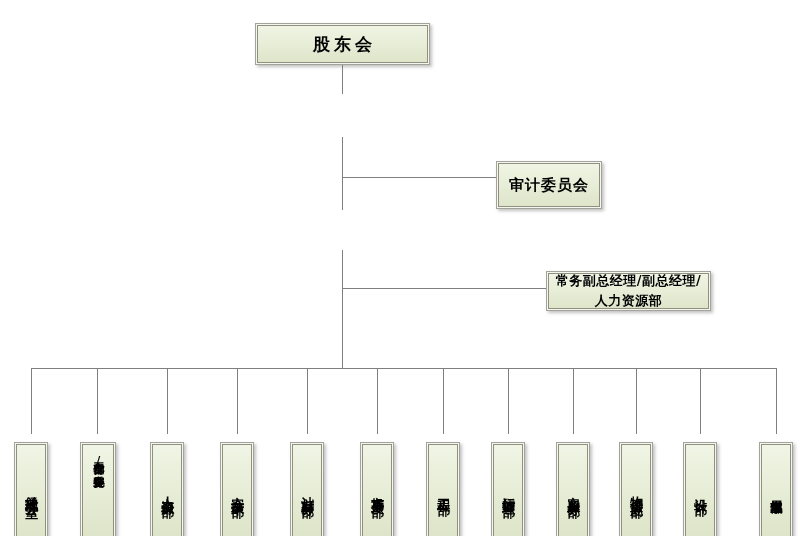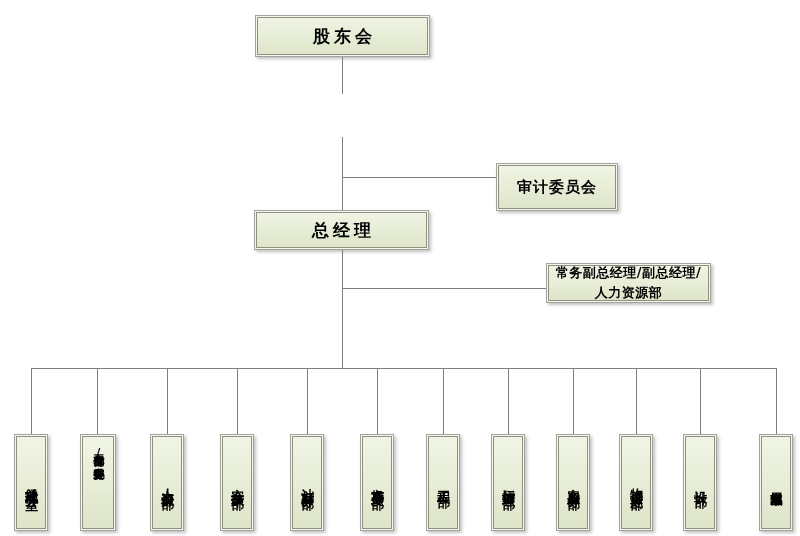--- a/index.html
+++ b/index.html
@@ -18,20 +18,21 @@
     background: linear-gradient(180deg, #f1f5e6 0%, #e8eed8 45%, #dde4c8 100%);
     border: 1px solid #a3a39b;
     box-shadow: inset 0 0 0 1px #f6f6ef,
                 inset 0 0 0 2px #8f9180,
                 2px 2px 3px rgba(120,120,120,0.45);
     display: flex;
     align-items: center;
     justify-content: center;
     color: #000;
     font-weight: bold;
+    margin-top: 8px;
   }
   .lvl1 { font-size: 17px; letter-spacing: 4px; text-indent: 4px; }
   .side  { font-size: 15px; letter-spacing: 1px; }
   .deputy { font-size: 13px; line-height: 1.55; text-align: center; flex-direction: column; letter-spacing: 0.5px; }
   
   .dept {
     top: 434px;
     width: 34px;
     height: 97px;
     font-size: 13px;
@@ -78,27 +79,24 @@
   <div class="vline" style="left:573px; top:368px; height:66px;"></div>
   <div class="vline" style="left:636px; top:368px; height:66px;"></div>
   <div class="vline" style="left:700px; top:368px; height:66px;"></div>
   <div class="vline" style="left:776px; top:368px; height:66px;"></div>
 
   <div class="obox lvl1" style="left:255px; top:15px;  width:175px; height:42px;">
     <span>股东会</span>
   </div>
 
 
-  <div class="obox side" style="left:496px; top:163px; width:122px; height:48px;font-family:Liberation Serif, serif;">
+  <div class="obox side" style="left:496px; top:153px; width:106px; height:48px;font-family:Liberation Serif, serif;">
     <span>审计委员会</span>
   </div>
 
-  <div class="obox lvl1" style="left:254px; top:210px; width:175px; height:40px;">
-    <span>总经理</span>
-  </div>
 
   <div class="obox deputy" style="left:546px; top:263px; width:165px; height:40px;">
     <div>常务副总经理/副总经理/</div>
     <div>人力资源部</div>
   </div>
 
   <div class="obox dept" style="left:14px;">
     <span class="vtext">总经理办公室</span>
   </div>
   <div class="obox dept" style="left:80px; width:36px;">

